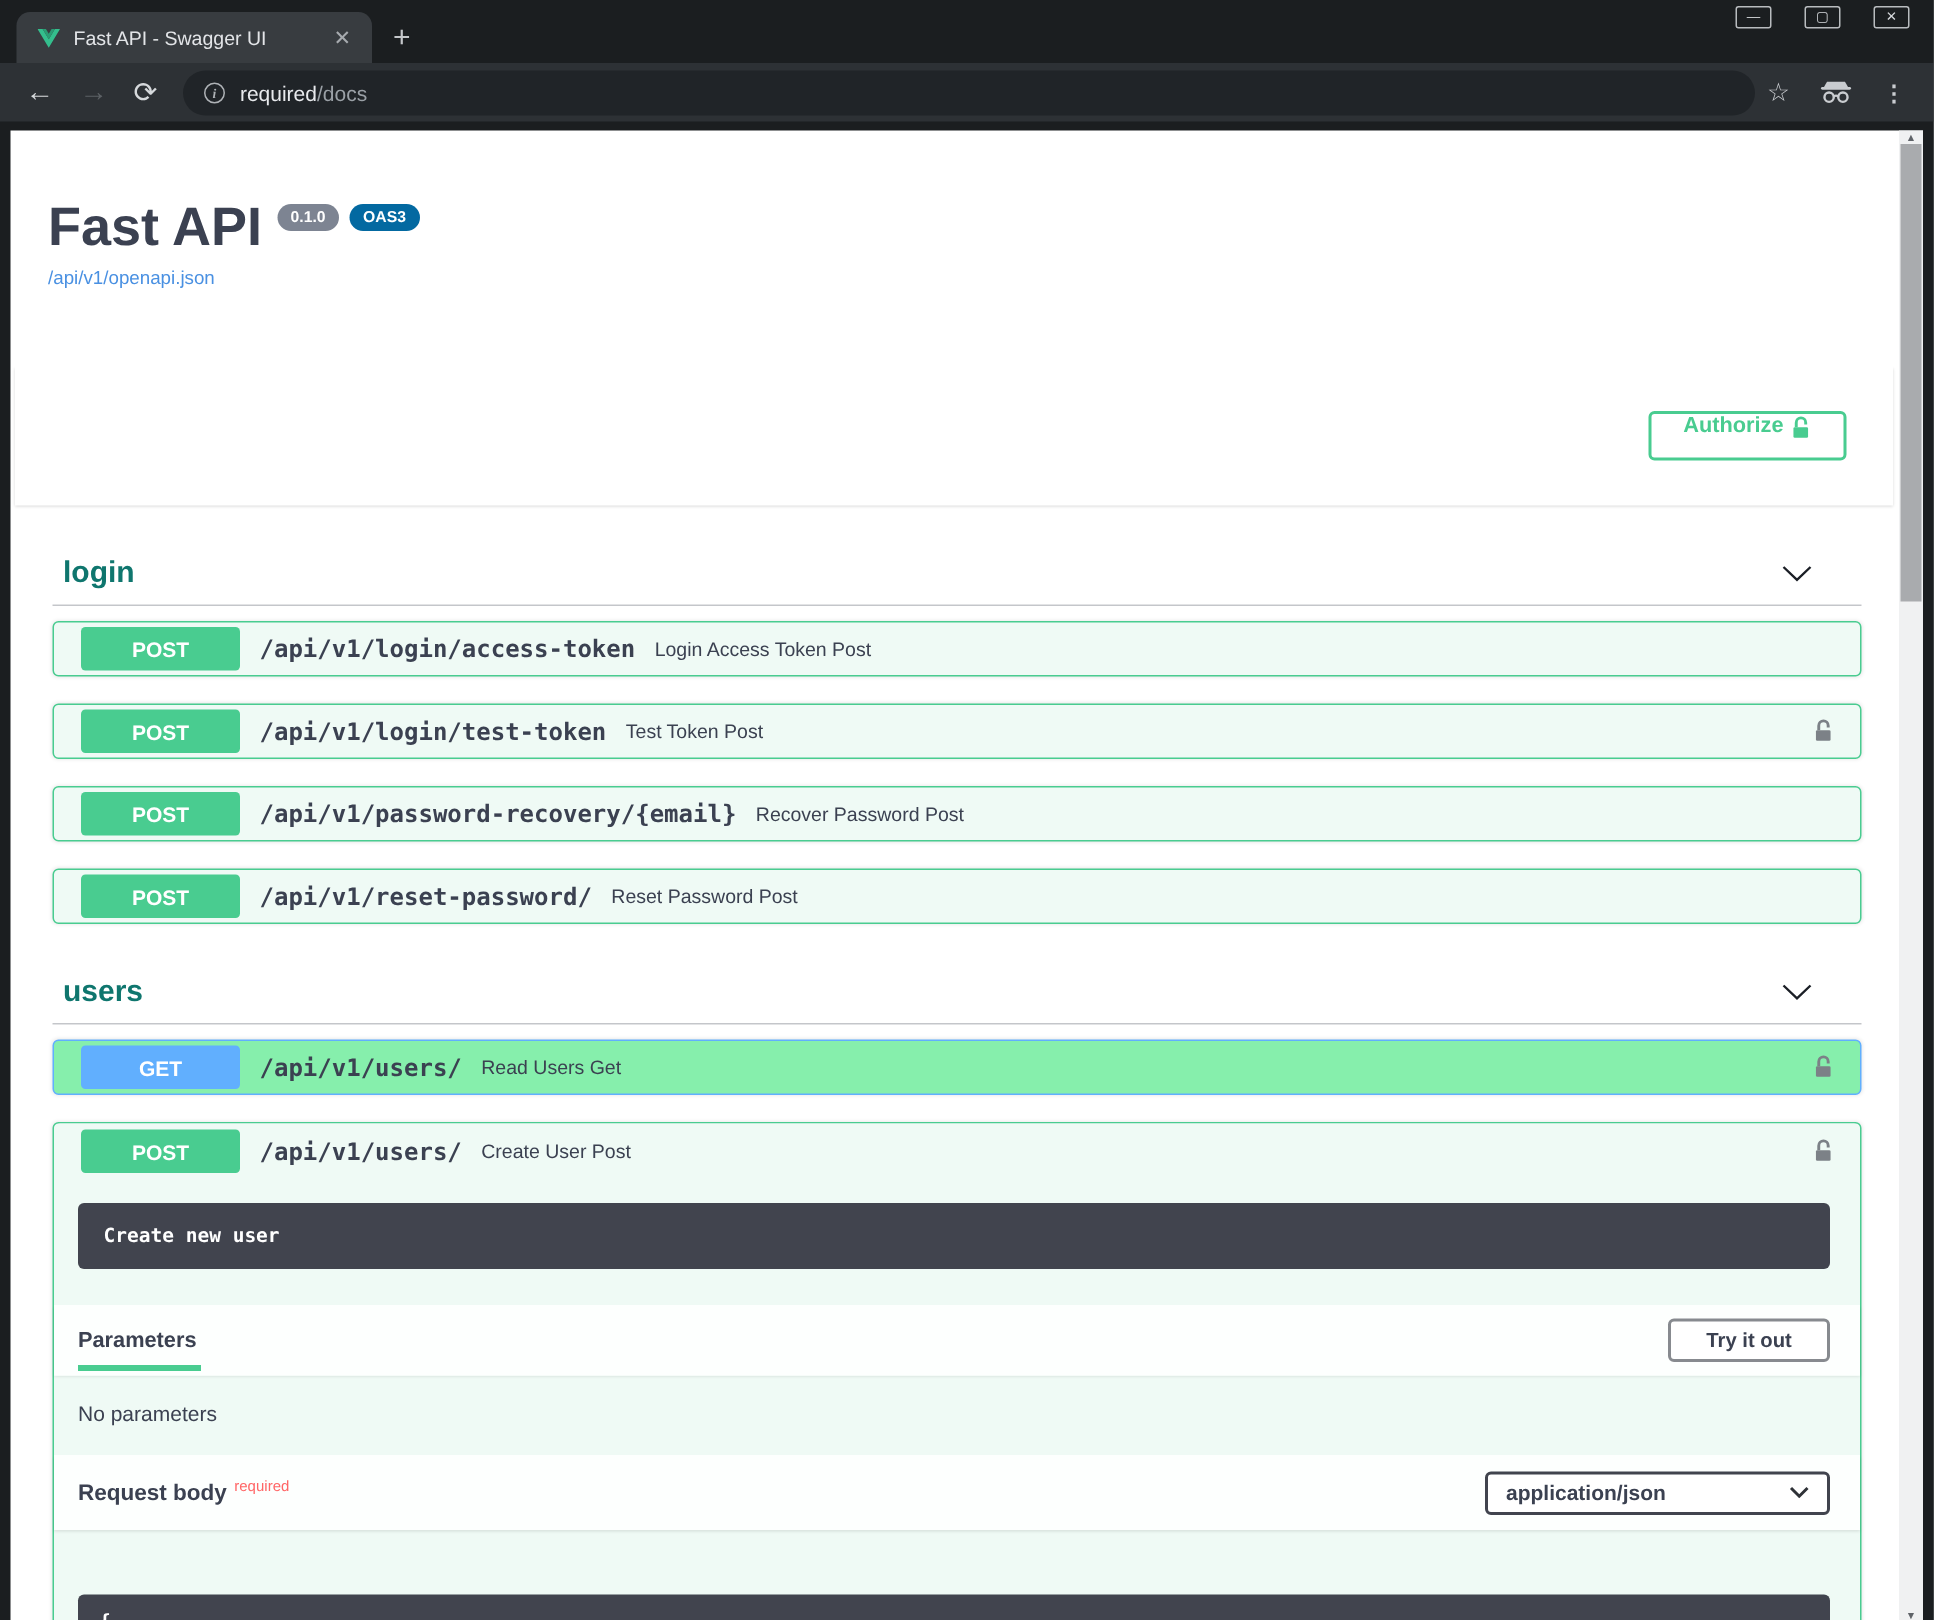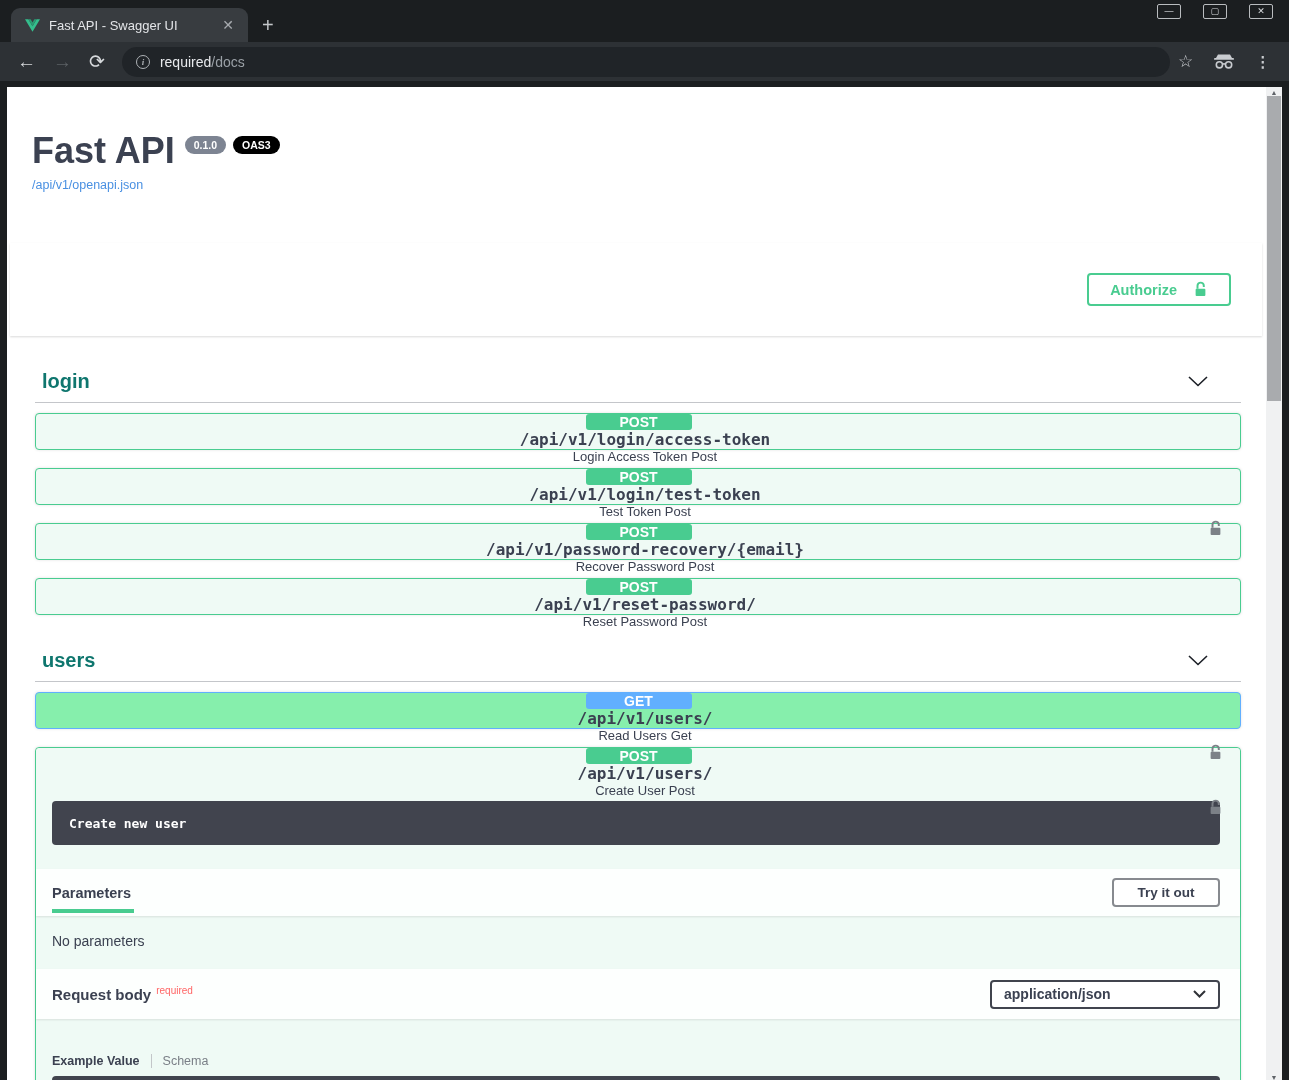--- a/index.html
+++ b/index.html
@@ -40,41 +40,41 @@
               display:flex; align-items:center; justify-content:center; }
   .sb-thumb { position:absolute; left:1px; top:9px; width:14px; height:305px; background:#a9abae; }
   .sw-wrap { position:absolute; top:0; left:0; width:1259px; height:995px; overflow:hidden; }
 
   
   .sw-head { margin:44px 0 0 25px; display:flex; align-items:flex-start; }
   .sw-title { font-size:36px; line-height:40px; font-weight:bold; color:#3b4151; }
   .badges { display:flex; gap:7px; margin:5px 0 0 10px; }
   .pill { color:#fff; font-size:10.5px; font-weight:bold; padding:3px 9px; border-radius:14px; }
   .pill.ver { background:#7d8492; }
-  .pill.oas { background:#000000; }
+  .pill.oas { background:#0369a1; }
   .spec-link { margin:7px 0 0 25px; font-size:12.5px; color:#4990e2; display:inline-block; }
 
   
   .scheme-box { margin:50px 4px 0 3px; height:93px; background:#fff; position:relative;
                 box-shadow:0 1px 2px 0 rgba(0,0,0,.15); }
-  .btn-authorize { position:absolute; top:30px; right:31px; height:33px; display:flex; align-items:center;
-                   gap:16px; padding:0 21px; background:transparent; border:2px solid var(--green);
+  .btn-authorize { position:absolute; top:30px; right:31px; height:33px; display:flex; 
+                   gap:4px; padding:0 21px; background:transparent; border:2px solid var(--green);
                    border-radius:4px; color:var(--green); font-size:14.5px; font-weight:bold;
                    font-family:"Liberation Sans", sans-serif; }
 
   
   .tag-section { margin:0 25px 0 28px; }
   .section-header { display:flex; align-items:center; justify-content:space-between;
                     margin-top:20px; padding:10px 33px 6px 7px;
                     border-bottom:1px solid rgba(59,65,81,.3); }
   .section-title { font-size:20px; line-height:30px; font-weight:bold; color:#0f766e; }
 
   .op-row { display:flex; align-items:center; height:37px; margin-top:10px; margin-bottom:18px;
             border:1px solid; border-radius:4px; padding:0 17px 0 18px;
-            box-shadow:0 0 3px rgba(0,0,0,.12);flex-direction:column; }
+            box-shadow:0 0 3px rgba(0,0,0,.12); }
   .op-row.m-post { background:#effaf5; border-color:var(--green); }
   .op-row.m-get  { background:#86efac; border-color:var(--blue); }
   .method-badge { width:106px; height:29px; border-radius:3px; color:#fff; font-size:14px; font-weight:bold;
                   display:flex; align-items:center; justify-content:center; }
   .m-post .method-badge { background:var(--green); }
   .m-get  .method-badge { background:var(--blue); }
   .op-path { margin-left:13px; font-family:"DejaVu Sans Mono", monospace; font-weight:bold;
              font-size:16px; color:#3b4151; }
   .op-summary { margin-left:13px; font-size:13px; color:#3b4151; }
   .lock-wrap { margin-left:auto; color:#7c8187; display:flex; }
@@ -279,25 +279,20 @@
               <span>application/json</span>
               <span class="chev">
                 <svg width="13" height="8" viewBox="0 0 13 8">
                     <polyline points="1,1 6.5,6.5 12,1" fill="none" stroke="#2f3237" stroke-width="2"></polyline>
                   </svg>
               </span>
             </div>
           </div>
 
           <div class="model-example">
-            <div class="tabs-line">
-              <span class="tab-example">Example Value</span>
-              <span class="tab-sep"></span>
-              <span class="tab-schema">Schema</span>
-            </div>
             <div class="code-block">{</div>
           </div>
         </div>
       </div>
 
     </div>
 
     <div class="scrollbar">
       <span class="sb-arrow" style="top:0;">▲</span>
       <span class="sb-thumb"></span>

